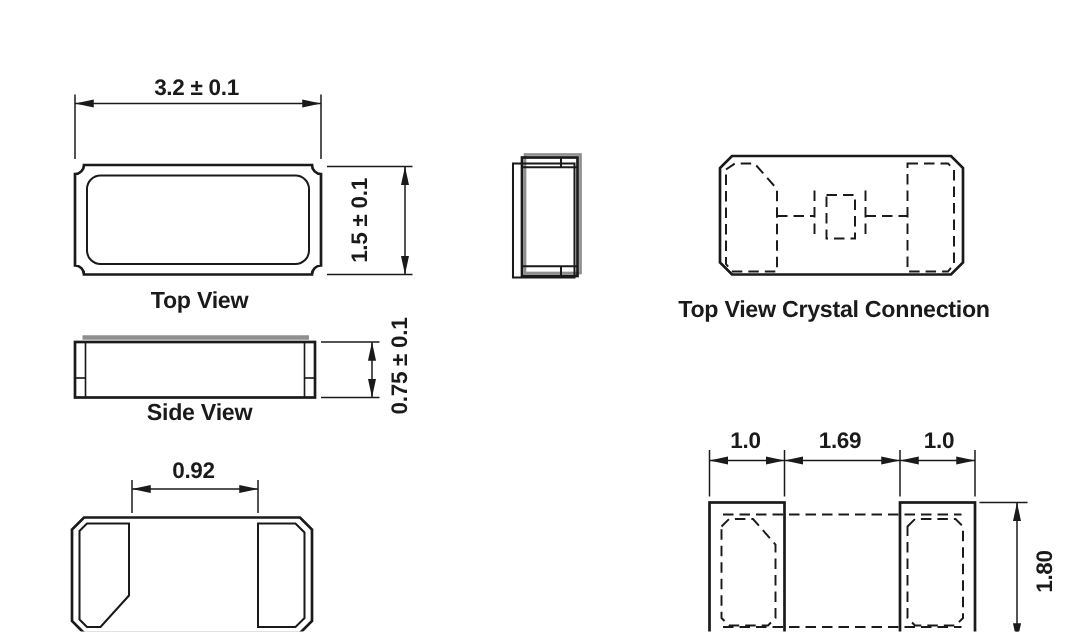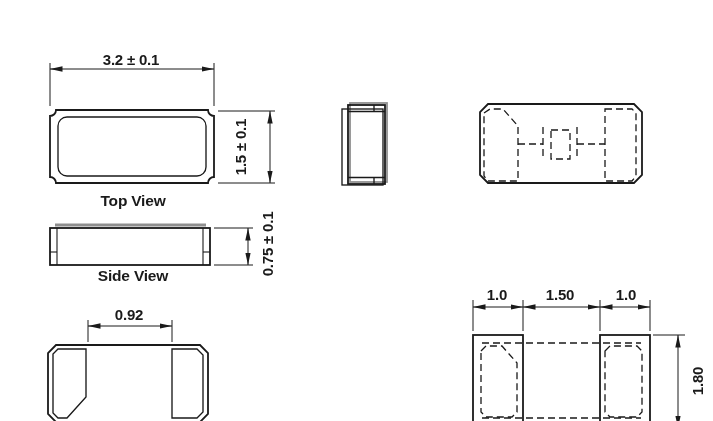--- a/index.html
+++ b/index.html
@@ -130,20 +130,21 @@
       </g>
     </g>
   </svg>
 
   <div class="t" style="left:131px;top:11px;">3.2 ± 0.1</div>
   <div class="t rot" style="left:240px;top:99px;">1.5 ± 0.1</div>
   <div class="t rot" style="left:267px;top:196px;">0.75 ± 0.1</div>
   <div class="t" style="left:129px;top:266px;">0.92</div>
 
   <div class="t" style="left:497px;top:246px;">1.0</div>
-  <div class="t" style="left:560px;top:246px;">1.50</div>
+  <div class="t" style="left:560px;top:246px;">1.69</div>
   <div class="t" style="left:626px;top:246px;">1.0</div>
   <div class="t rot" style="left:697px;top:333px;">1.80</div>
 
   <div class="t lbl" style="left:133px;top:153px;">Top View</div>
   <div class="t lbl" style="left:133px;top:228px;text-align:center;">Side View</div>
+  <div class="t lbl" style="left:556px;top:159px;">Top View Crystal Connection</div>
 
 </div>
 
 </body></html>

